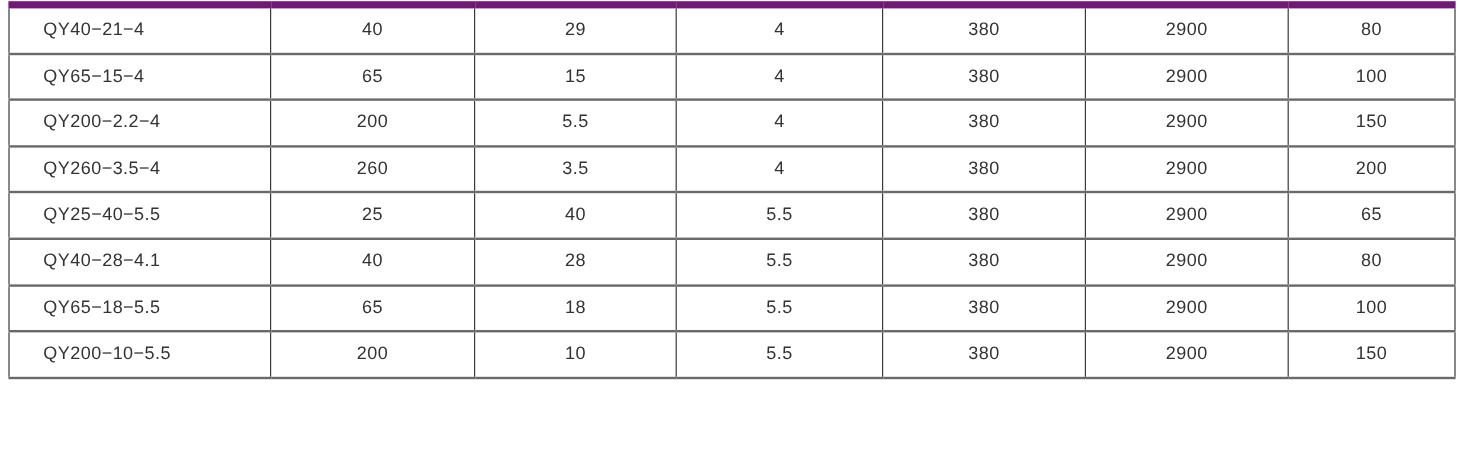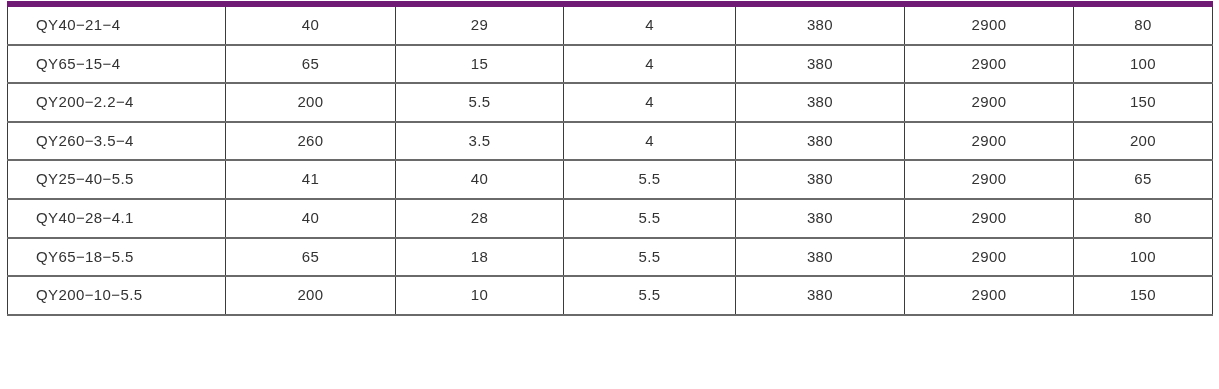--- a/index.html
+++ b/index.html
@@ -113,21 +113,21 @@
           <td>QY260−3.5−4</td>
           <td>260</td>
           <td>3.5</td>
           <td>4</td>
           <td>380</td>
           <td>2900</td>
           <td>200</td>
         </tr>
         <tr>
           <td>QY25−40−5.5</td>
-          <td>41</td>
+          <td>25</td>
           <td>40</td>
           <td>5.5</td>
           <td>380</td>
           <td>2900</td>
           <td>65</td>
         </tr>
         <tr>
           <td>QY40−28−4.1</td>
           <td>40</td>
           <td>28</td>

